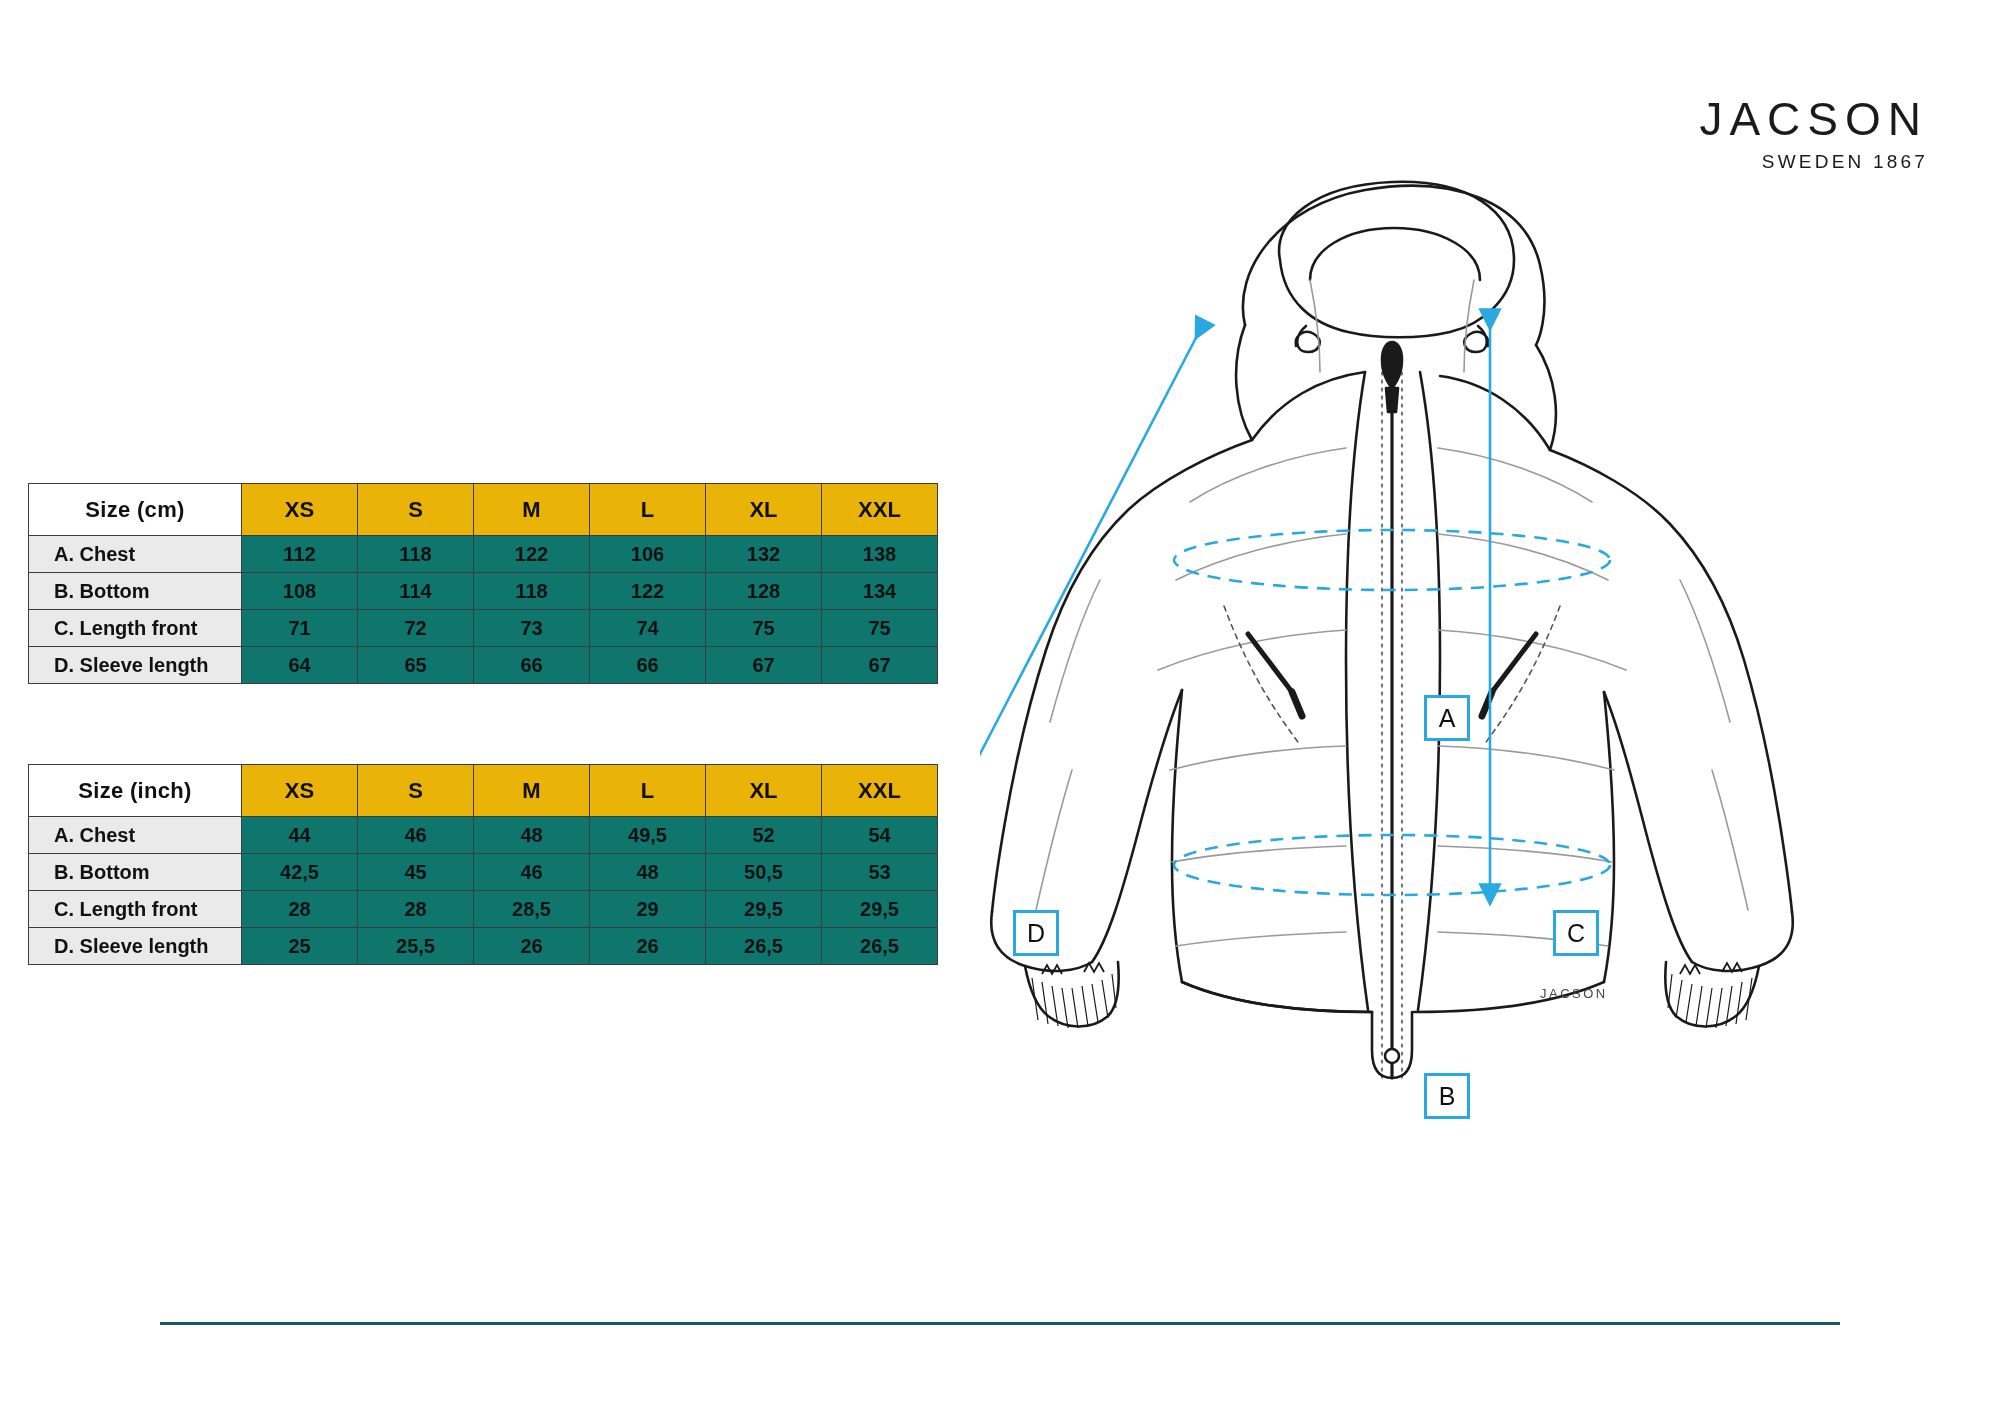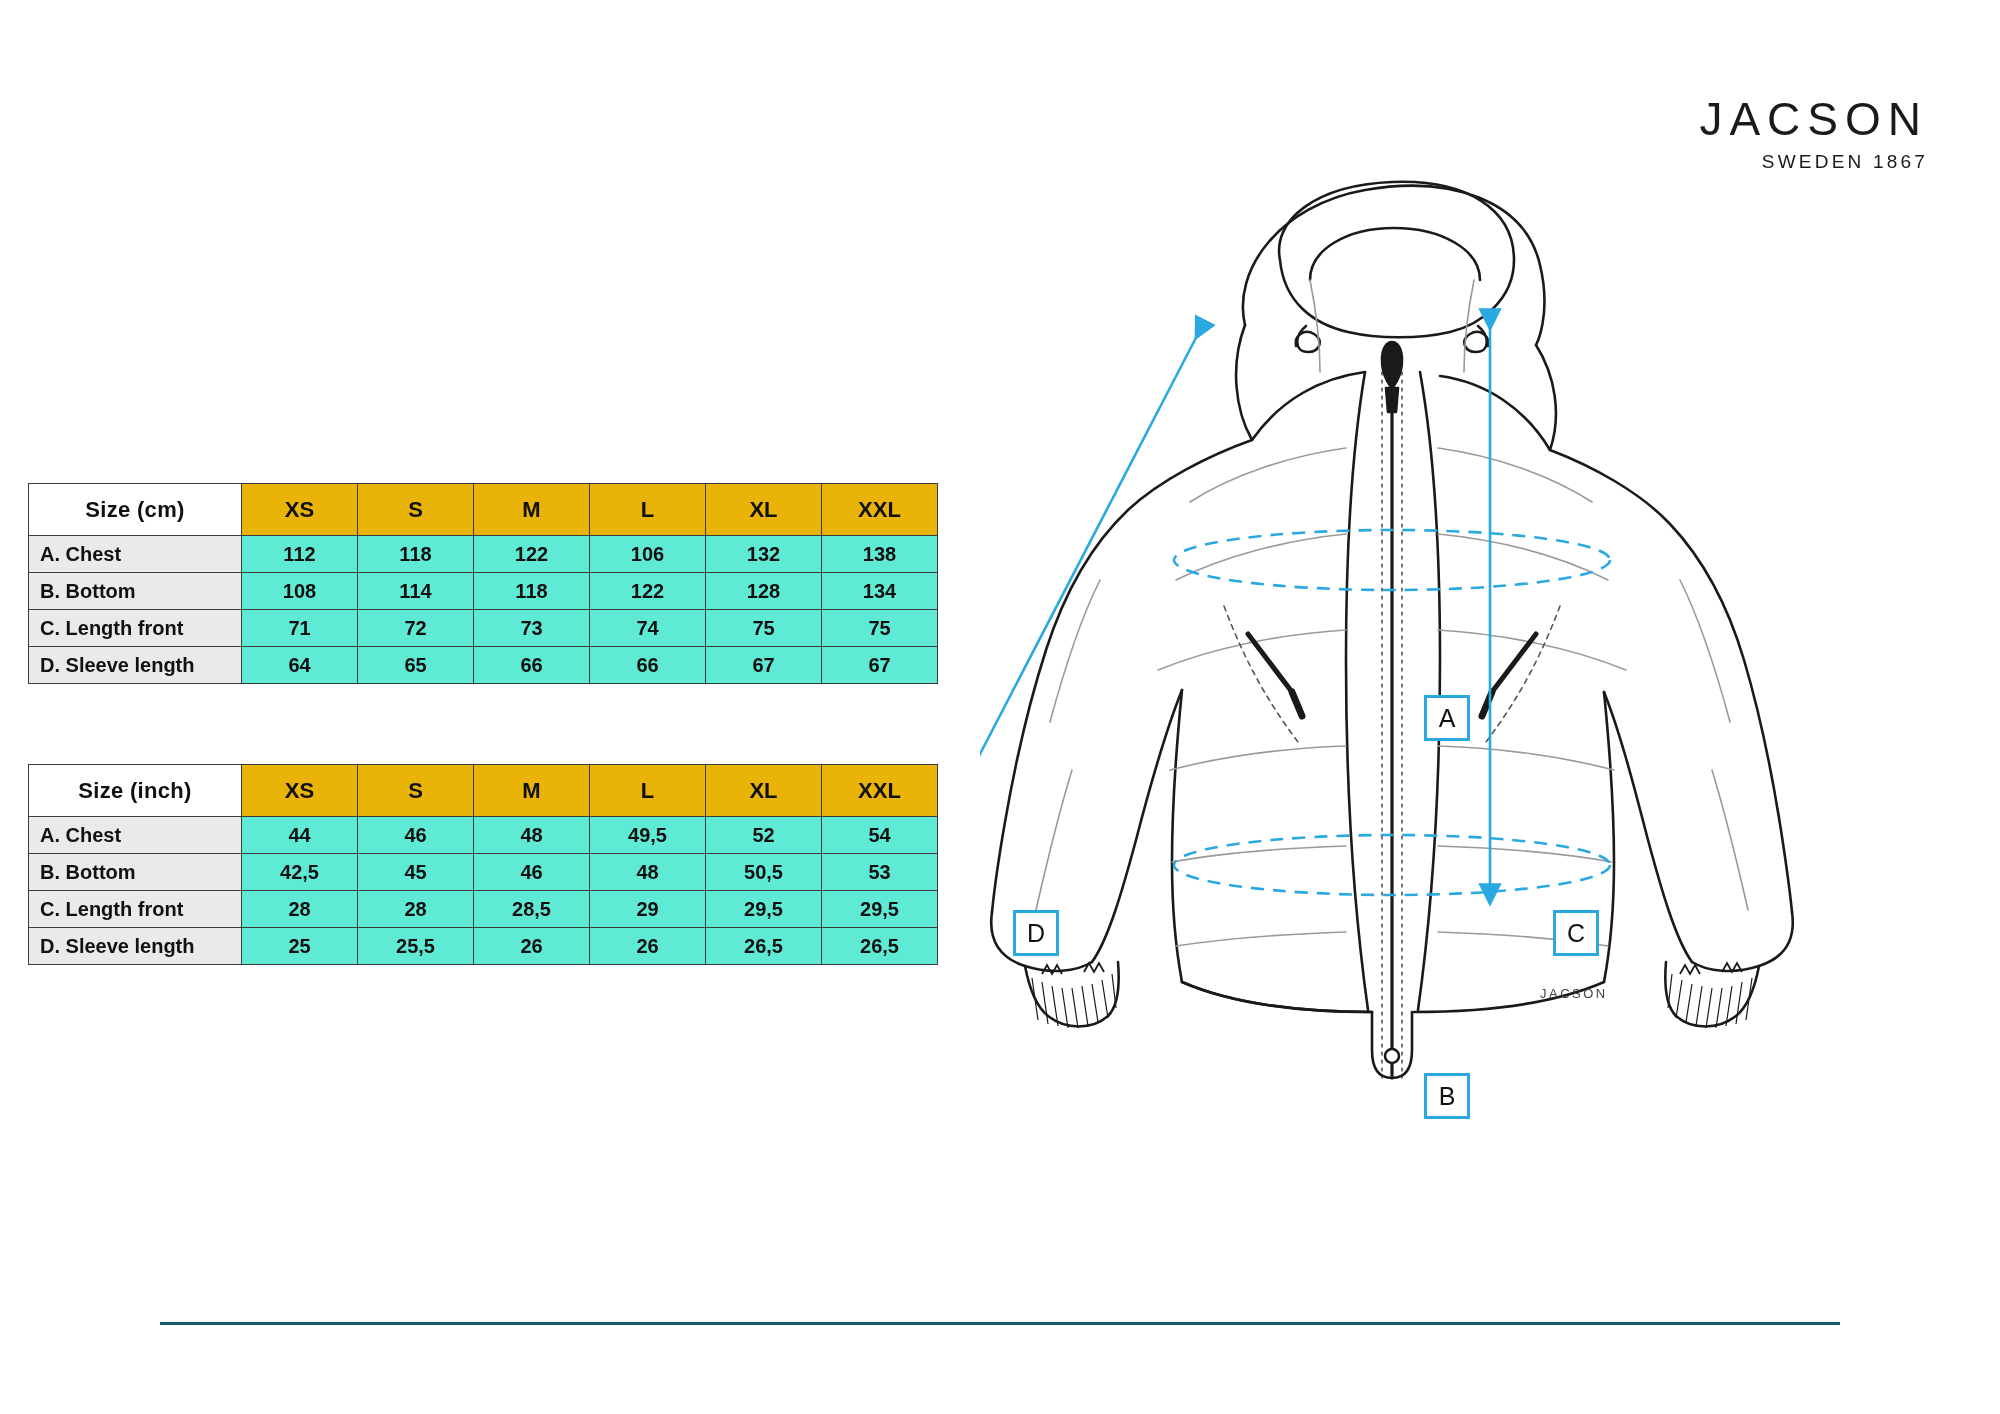--- a/index.html
+++ b/index.html
@@ -66,25 +66,25 @@
   }
   .size-table th.sizehead {
     background: #eab308;
     width: 116px;
     font-size: 22px;
     height: 52px;
   }
   .size-table td.rowlabel {
     background: #eaeaea;
     text-align: left;
-    padding-left: 11px;
+    padding-left: 25px;
     font-size: 20px;
   }
   .size-table td.val {
-    background: #5eead4;
+    background: #0f766e;
     font-weight: 700;
   }
 
   
   .footer-rule {
     position: absolute;
     left: 160px;
     right: 160px;
     top: 1322px;
     height: 3px;

